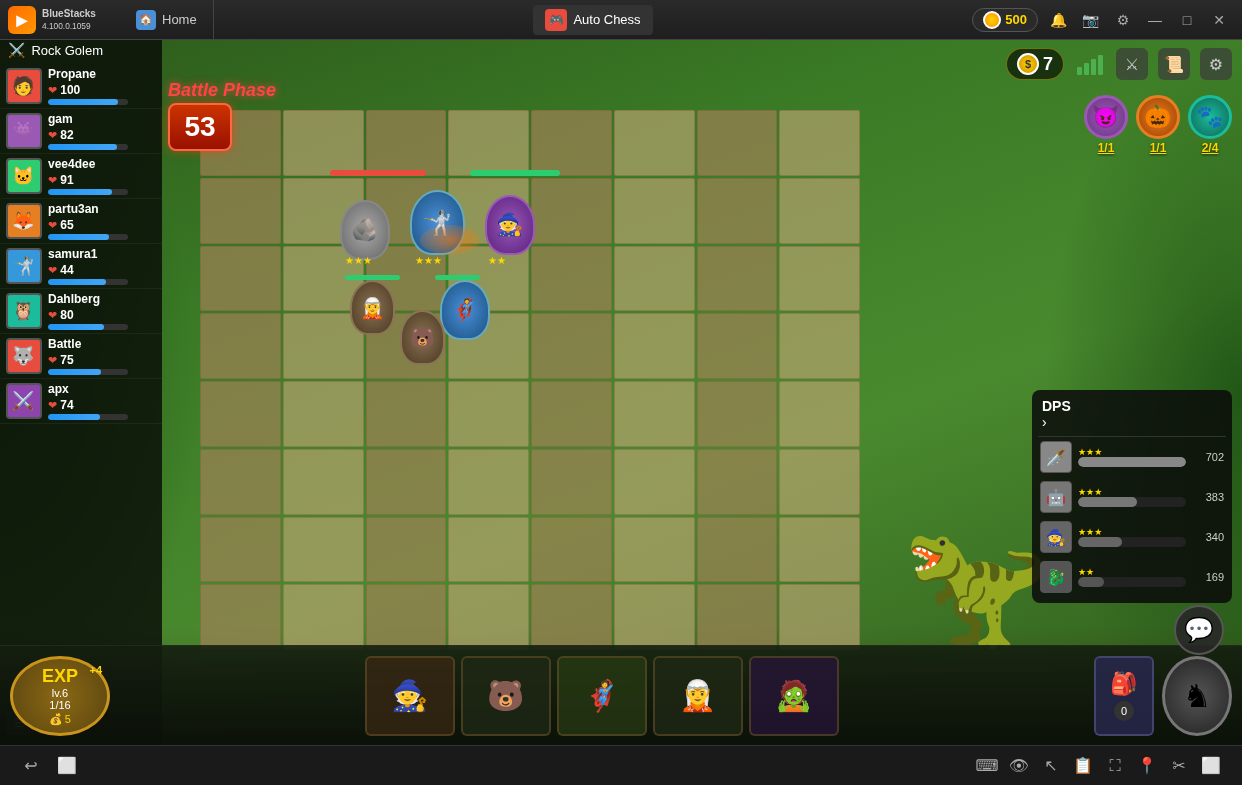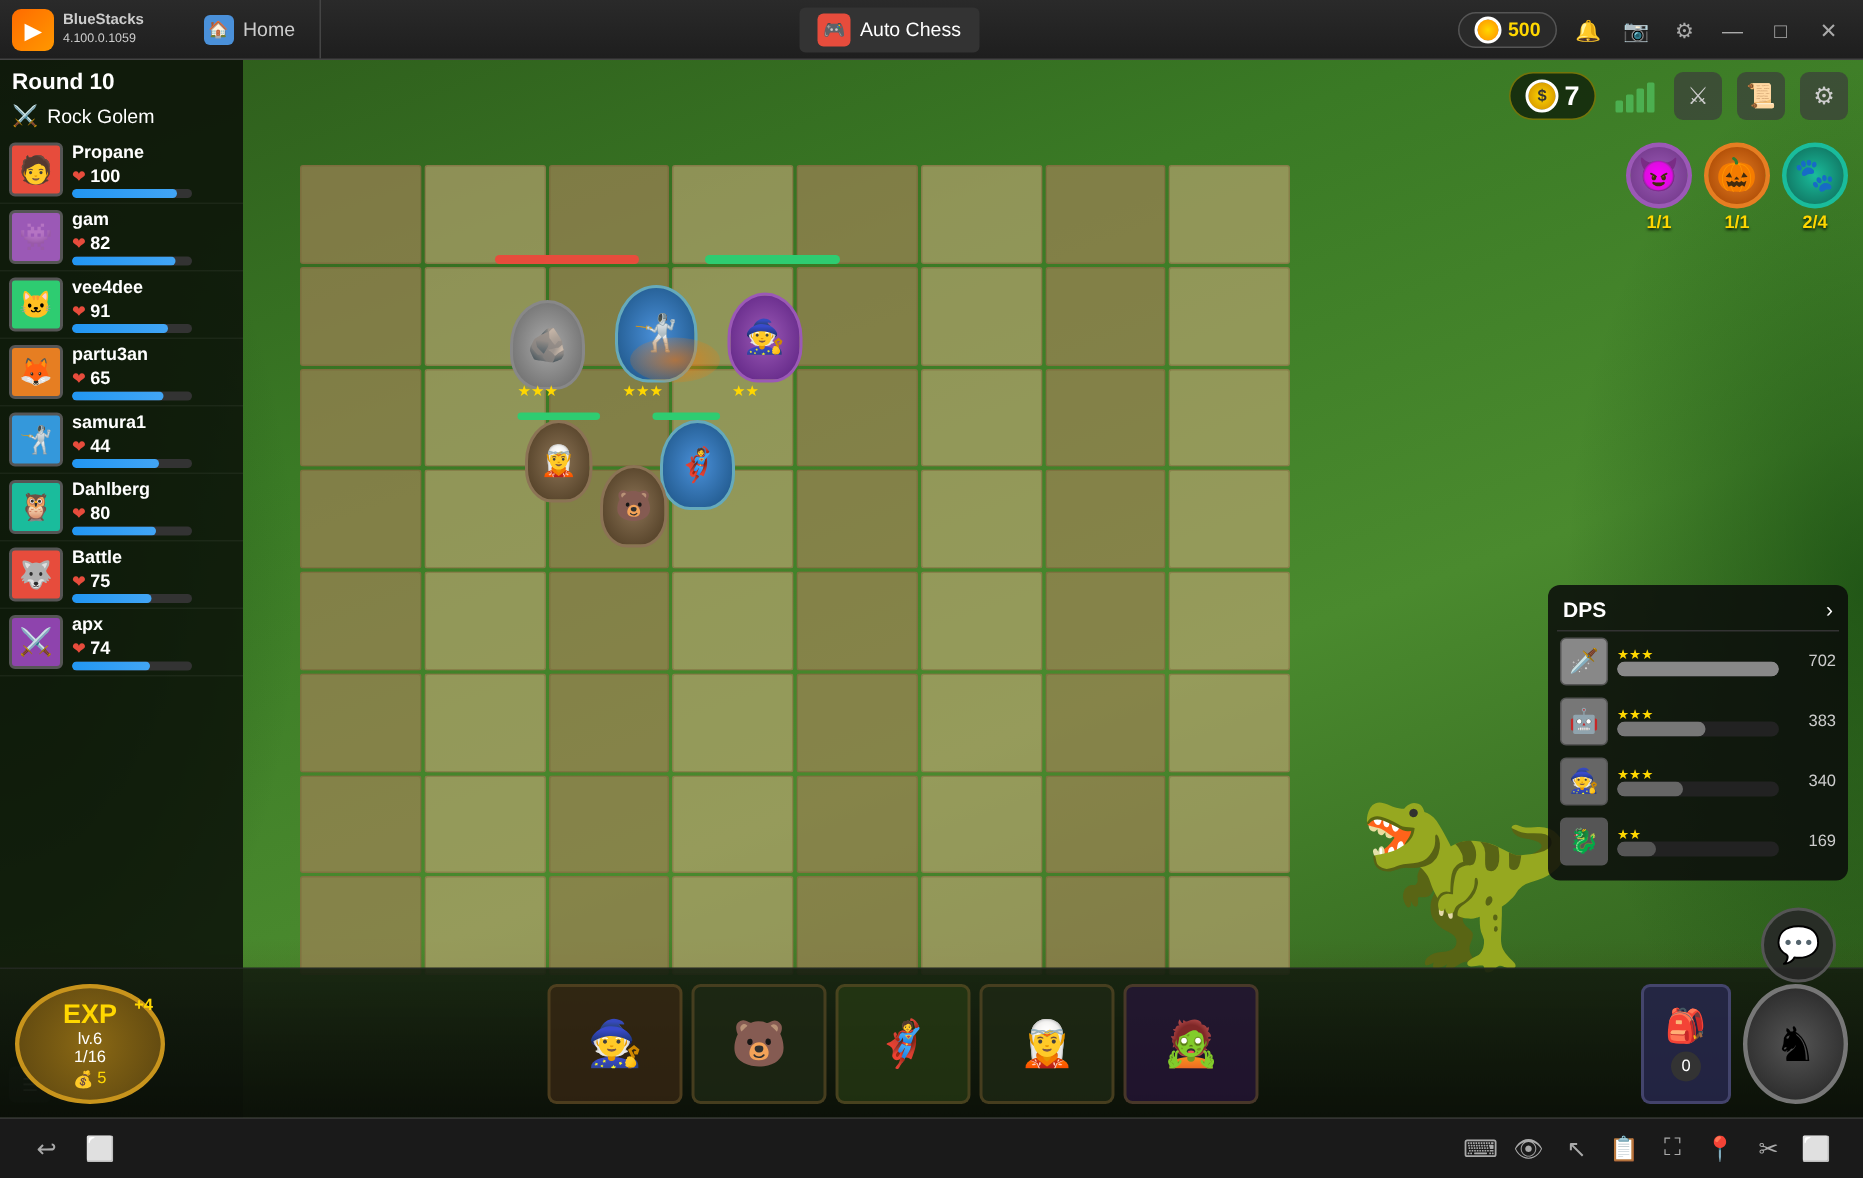--- a/index.html
+++ b/index.html
@@ -345,36 +345,38 @@
       font-size: 22px;
     }
     .synergy-icon.purple { background: radial-gradient(circle, #9b59b6, #6c3483); border-color: #9b59b6; }
     .synergy-icon.orange { background: radial-gradient(circle, #e67e22, #a04000); border-color: #e67e22; }
     .synergy-icon.teal { background: radial-gradient(circle, #1abc9c, #0e6655); border-color: #1abc9c; }
     .synergy-count {
       color: #ffd700;
       font-size: 12px;
       font-weight: bold;
       text-shadow: 0 1px 2px rgba(0,0,0,0.8);
+      text-decoration: underline;
     }
 
     
     #dps-panel {
       position: absolute;
       top: 350px; right: 10px;
       width: 200px;
       background: rgba(10,10,10,0.85);
       border-radius: 8px;
       z-index: 20;
       padding: 6px;
     }
     .dps-header {
-      display: flex; align-items: flex-end; justify-content: space-between;
+      display: flex; align-items: flex-start; justify-content: space-between;
       padding: 2px 4px 6px;
       border-bottom: 1px solid #333;
+      flex-direction: column;
     }
     .dps-label {
       color: #fff;
       font-size: 14px;
       font-weight: bold;
     }
     .dps-arrow {
       color: #fff;
       font-size: 14px;
     }
@@ -686,23 +688,20 @@
         </div>
 
         <div style="position:absolute; top:155px; left:100px; font-size:20px;">🔥</div>
         <div style="position:absolute; top:140px; left:90px; width:45px; height:55px; background:radial-gradient(#8B7355,#4a3820); border-radius:50% 50% 40% 40%; border:2px solid #8B7355; display:flex;align-items:center;justify-content:center; font-size:20px;">🐻</div>
       </div>
     </div>
   </div>
 
   <div id="left-panel">
 
-    <div class="round-info">
-      <span>Round 10</span>
-    </div>
     <div class="enemy-label">
       <span style="font-size:14px;">⚔️</span>
       <span>Rock Golem</span>
     </div>
 
     <div class="player-list" id="player-list-container">
     <div class="player-item">
     <div class="player-avatar" style="background:#e74c3c;">
       <div class="player-avatar-inner">🧑</div>
     </div>
@@ -823,20 +822,24 @@
     </div>
   </div>
       </div>
 
     <div class="panel-bottom">
       <div class="menu-btn">☰</div>
       <div class="menu-btn">›</div>
     </div>
   </div>
 
+  <div id="battle-banner">
+    <div class="battle-phase-text">Battle Phase</div>
+    <div class="battle-timer">53</div>
+  </div>
 
   <div id="top-right-ui">
     <div class="gold-display">
       <div class="gold-icon">$</div>
       <span class="gold-amount">7</span>
     </div>
     <div class="bar-icon">
       <div class="battery-bars">
         <div class="battery-bar" style="height:8px;"></div>
         <div class="battery-bar" style="height:12px;"></div>

